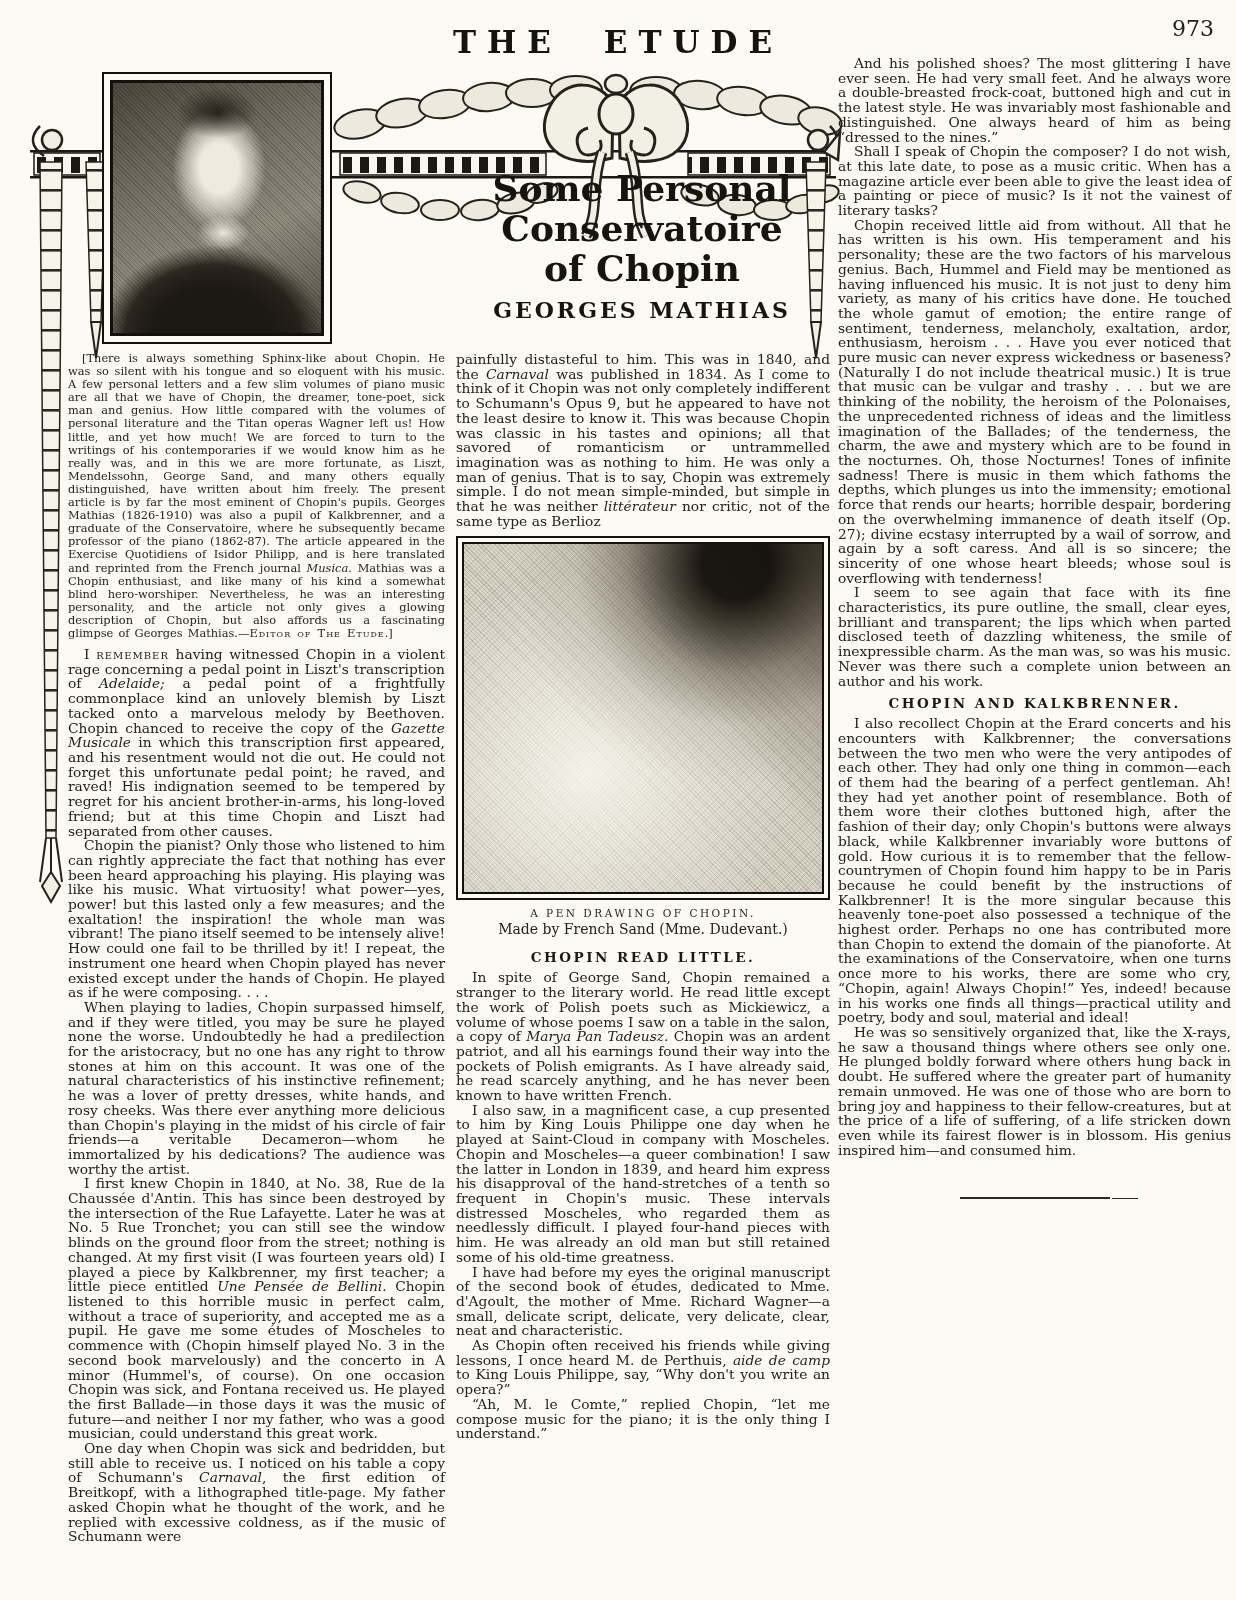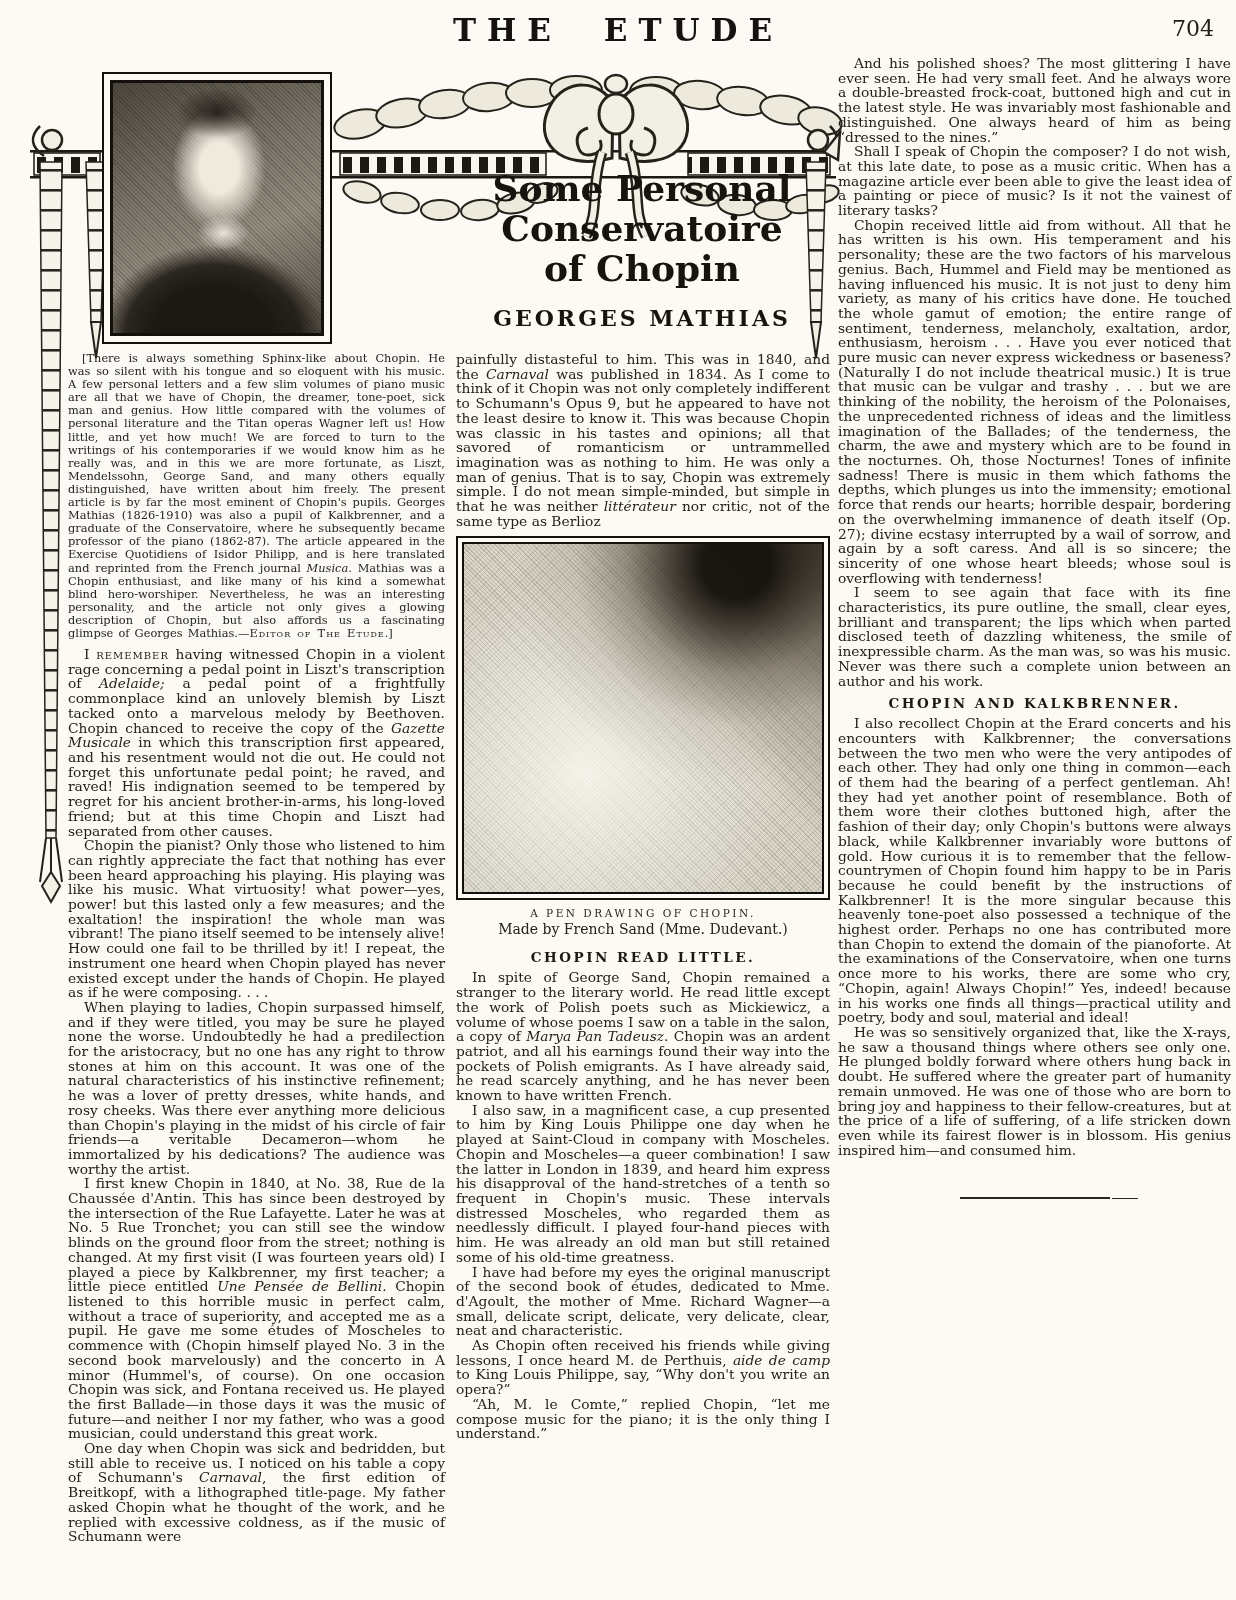--- a/index.html
+++ b/index.html
@@ -3,21 +3,21 @@
 <meta charset="utf-8">
 <style>
   html,body{margin:0;padding:0;}
   body{
     width:1236px;height:1600px;position:relative;overflow:hidden;
     background:#fbfaf4;color:#211e19;
     font-family:"DejaVu Serif","Liberation Serif",serif;
   }
   
   .masthead{
-    position:absolute;top:12px;left:0;width:100%;text-align:center;
+    position:absolute;top:24px;left:0;width:100%;text-align:center;
     font-weight:900;font-size:31px;letter-spacing:11px;word-spacing:20px;
     font-family:"DejaVu Serif","Liberation Serif",serif;color:#151310;
   }
   .pagenum{
     position:absolute;top:16px;right:22px;font-size:22px;color:#24211c;
   }
   
   .ornament{position:absolute;left:0;top:0;width:1236px;height:1600px;z-index:1;pointer-events:none;}
   
   .portrait{
@@ -33,21 +33,21 @@
       radial-gradient(ellipse 36px 24px at 53% 60%, rgba(244,240,230,.9), rgba(244,240,230,0) 72%),
       radial-gradient(ellipse 140px 110px at 48% 100%, #1c1812 0 42%, rgba(28,24,18,.85) 62%, rgba(28,24,18,0) 80%),
       repeating-linear-gradient(45deg, rgba(0,0,0,.18) 0 1px, rgba(255,255,255,0) 1px 3px),
       linear-gradient(155deg,#4c463c,#7c766a 38%,#938d80 62%,#564f44);
   }
   
   .titleblock{position:absolute;left:352px;top:168px;width:580px;text-align:center;z-index:3;color:#17140f;}
   .title-l1{font-size:36px;font-weight:700;line-height:40px;letter-spacing:0px;}
   .title-l2{font-size:36px;font-weight:700;line-height:40px;}
   .subtitle{font-size:19px;font-weight:700;margin-top:14px;}
-  .author{font-size:22px;font-weight:600;letter-spacing:3px;margin-top:17px;}
+  .author{font-size:22px;font-weight:600;letter-spacing:3px;margin-top:9px;}
   
   .col{position:absolute;z-index:4;text-align:justify;}
   .col-left{left:68px;top:352px;width:377px;}
   .col-middle{left:456px;top:352px;width:374px;}
   .col-right{left:838px;top:56px;width:393px;}
   p.note{
     font-size:11.4px;line-height:13.1px;margin:0 0 7px 0;
     text-indent:14px;word-spacing:1.5px;color:#262420;
   }
   p.para,p.cont{font-size:13.8px;line-height:14.7px;margin:0;color:#24211b;}
@@ -157,21 +157,21 @@
       <path d="M56,838 L62,882"></path>
   </g>
   <polygon points="51,872 60,886 51,902 42,886" fill="#f2f0e4" stroke="#26221b" stroke-width="2"></polygon>
   <polygon points="86,162 106,162 101,322 91,322" fill="url(#lad)" stroke="#26221b" stroke-width="1.5"></polygon>
   <polygon points="91,322 101,322 96,358" fill="#f2f0e4" stroke="#26221b" stroke-width="2"></polygon>
   <polygon points="806,162 826,162 821,322 811,322" fill="url(#lad)" stroke="#26221b" stroke-width="1.5"></polygon>
   <polygon points="811,322 821,322 816,358" fill="#f2f0e4" stroke="#26221b" stroke-width="2"></polygon>
 </svg>
 
 <div class="masthead">THE ETUDE</div>
-<div class="pagenum">704</div>
+<div class="pagenum">973</div>
 
 <div class="portrait">
   <div class="portrait-inner"></div>
 </div>
 
 <div class="titleblock">
   <div class="title-l1">Some Personal Conservatoire</div>
   <div class="title-l2">of Chopin</div>
   <div class="author">GEORGES MATHIAS</div>
 </div>

